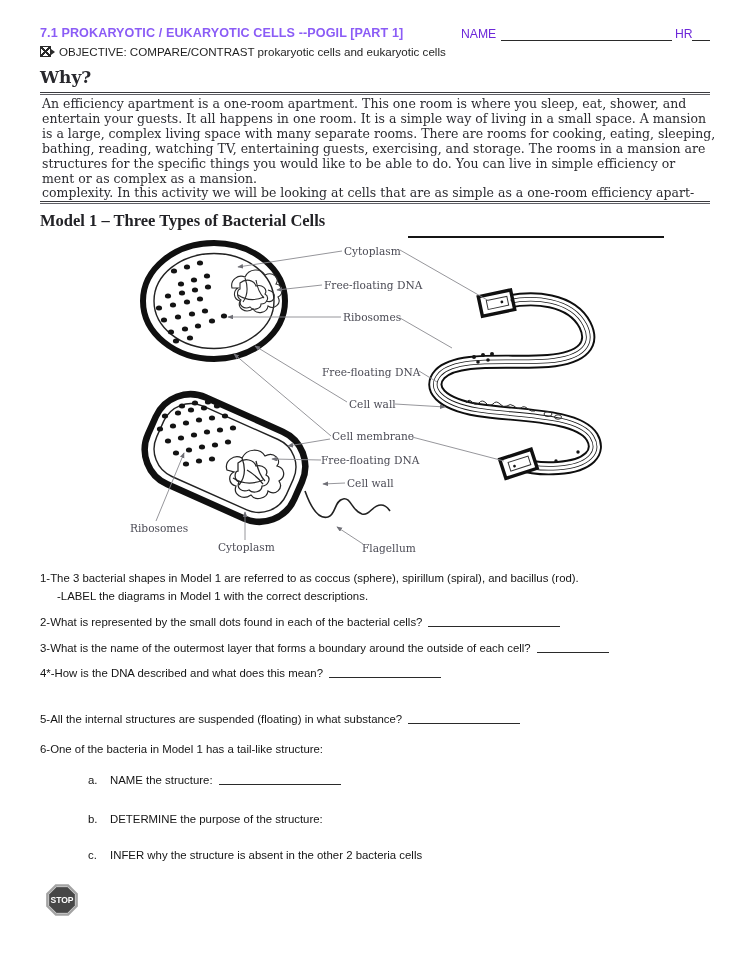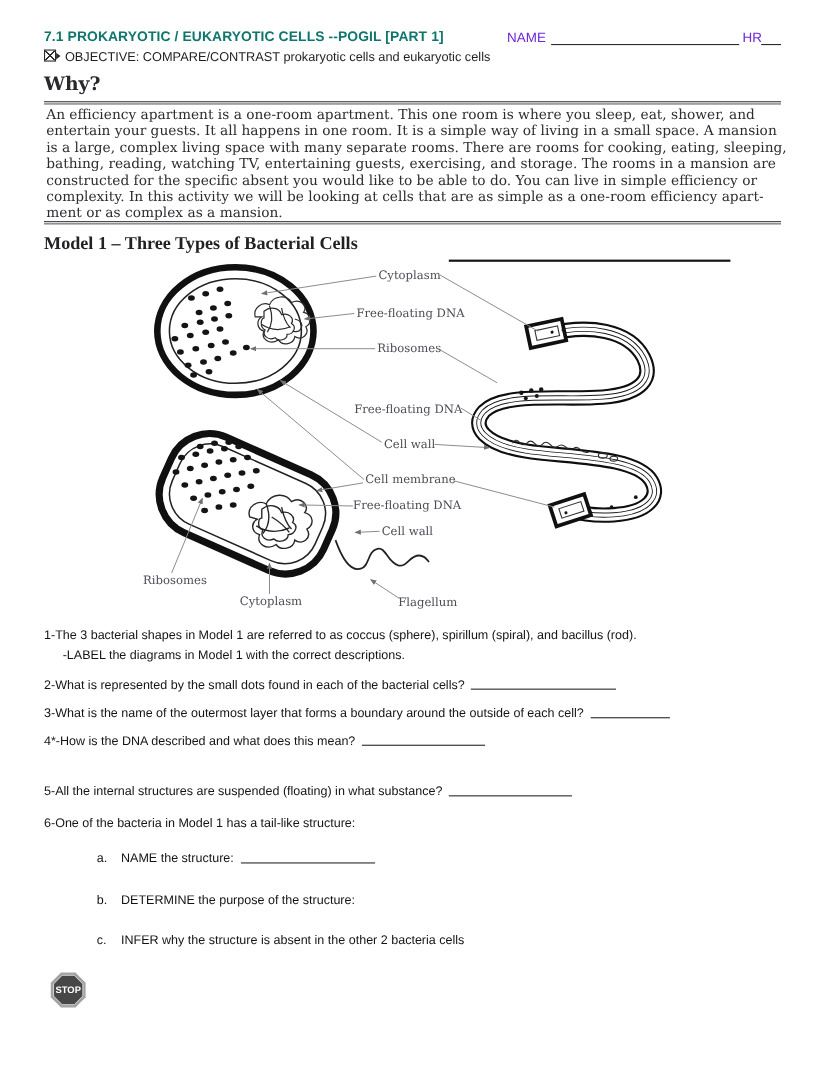--- a/index.html
+++ b/index.html
@@ -1,19 +1,19 @@
 <!DOCTYPE html>
 <html><head>
 <meta charset="utf-8">
 <style>
   html,body{margin:0;padding:0;}
   body{width:749px;height:970px;background:#ffffff;position:relative;overflow:hidden;
        font-family:"Liberation Sans",sans-serif;}
   .abs{position:absolute;}
-  .title{font-weight:bold;font-size:12.6px;color:#0f766e;letter-spacing:.1px;white-space:nowrap;}
+  .title{font-weight:bold;font-size:12.6px;color:#8b5cf6;letter-spacing:.1px;white-space:nowrap;}
   .hdr-label{font-size:12.2px;color:#6d28d9;white-space:nowrap;}
   .hline{border-bottom:1.2px solid #2a2a2a;}
   .obj{font-size:11.6px;color:#1f1f1f;white-space:nowrap;}
   .xbox{display:inline-block;width:9px;height:9px;border:1.2px solid #2b2b2b;margin-right:0;
         vertical-align:-1px;
         background-image:
           linear-gradient(45deg, transparent 44%, #2b2b2b 44%, #2b2b2b 56%, transparent 56%),
           linear-gradient(-45deg, transparent 44%, #2b2b2b 44%, #2b2b2b 56%, transparent 56%);}
   .xarrow{display:inline-block;width:0;height:0;border-top:3.5px solid transparent;
           border-bottom:3.5px solid transparent;border-left:4.5px solid #2b2b2b;
@@ -42,23 +42,23 @@
   <span class="xbox"></span><span class="xarrow"></span><span>OBJECTIVE:  COMPARE/CONTRAST prokaryotic cells and eukaryotic cells</span>
 </div>
 
 <div class="abs why-h" style="left:40px;top:67px">Why?</div>
 <div class="abs rule" style="left:40px;top:92px;width:670px"></div>
 <div class="abs para" style="left:42px;top:97px;width:670px">
   <div>An efficiency apartment is a one-room apartment. This one room is where you sleep, eat, shower, and</div>
   <div>entertain your guests. It all happens in one room. It is a simple way of living in a small space. A mansion</div>
   <div>is a large, complex living space with many separate rooms. There are rooms for cooking, eating, sleeping,</div>
   <div>bathing, reading, watching TV, entertaining guests, exercising, and storage. The rooms in a mansion are</div>
-  <div>constructed for the specific absent you would like to be able to do. You can live in simple efficiency or</div>
+  <div>structures for the specific things you would like to be able to do. You can live in simple efficiency or</div>
+  <div>ment or as complex as a mansion.</div>
   <div>complexity. In this activity we will be looking at cells that are as simple as a one-room efficiency apart-</div>
-  <div>ment or as complex as a mansion.</div>
 </div>
 <div class="abs rule" style="left:40px;top:201px;width:670px"></div>
 
 <div class="abs model-h" style="left:40px;top:211px">Model 1 – Three Types of Bacterial Cells</div>
 <div class="abs model-blank" style="left:408px;top:222px;width:256px;height:14px"></div>
 
 <svg class="abs" style="left:0;top:238px" width="749" height="332" viewBox="0 238 749 332">
   <defs>
     <marker id="arr" markerWidth="8" markerHeight="8" refX="5.6" refY="2.6" orient="auto">
       <path d="M0,0 L6.4,2.6 L0,5.2 z" fill="#6f6f76"></path>

